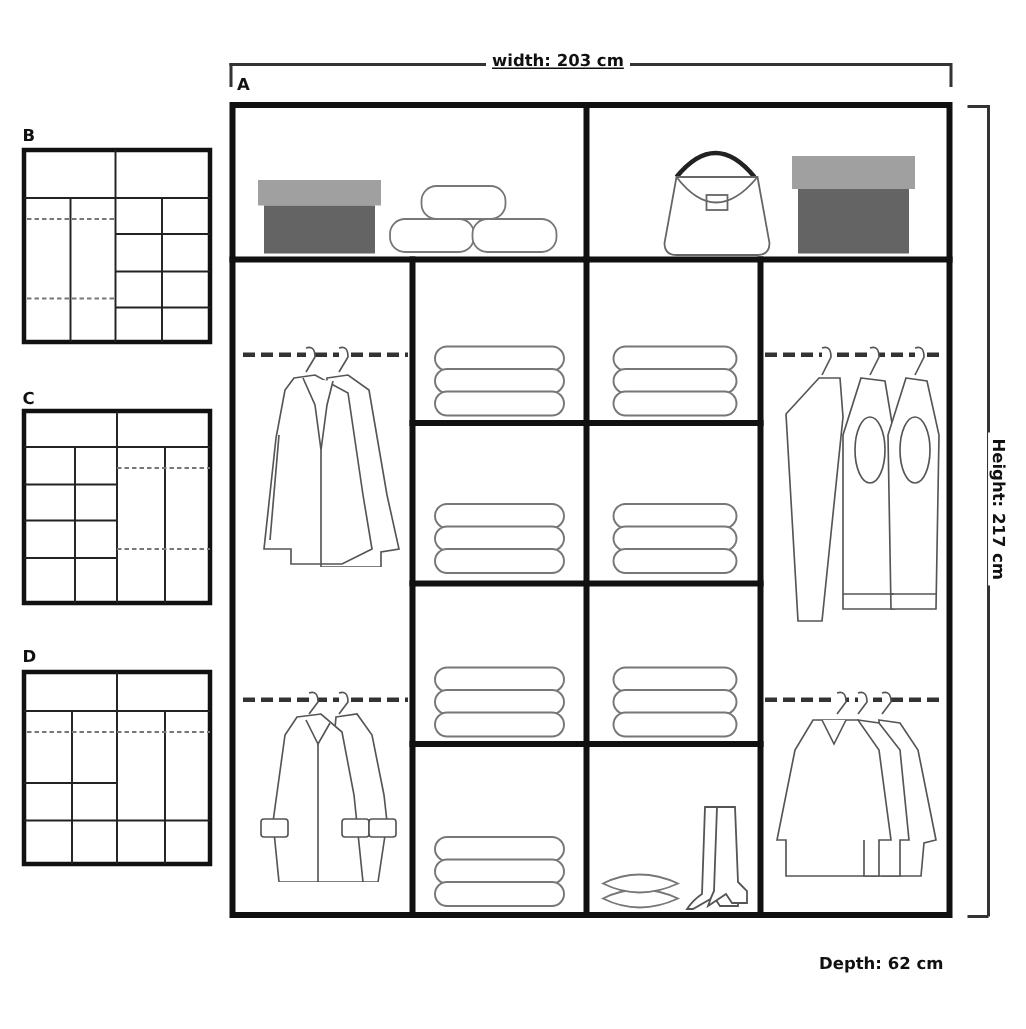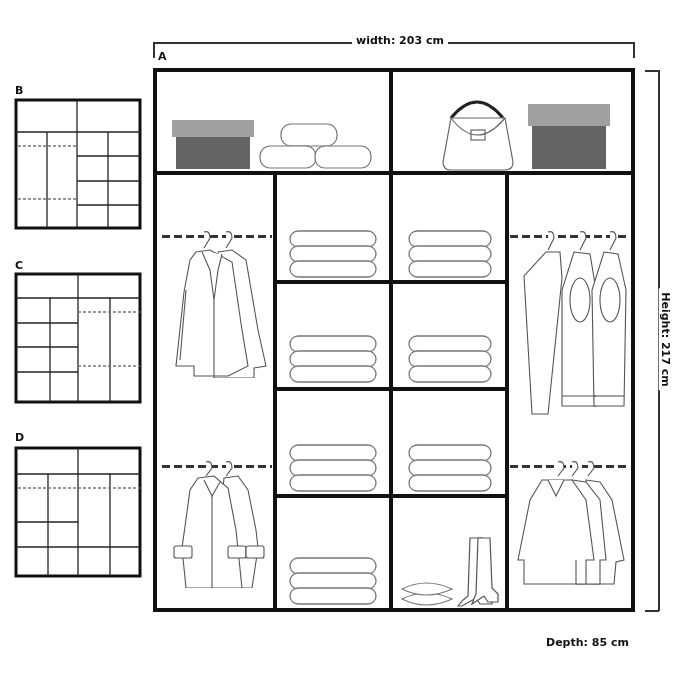--- a/index.html
+++ b/index.html
@@ -16,31 +16,31 @@
   .mini svg { display: block; }
   .item svg { display: block; }
 </style>
 </head>
 <body>
 
 <div>
   <div class="line" style="left:153px; top:42px; width:481px; height:1.5px;"></div>
   <div class="line" style="left:153px; top:42px; width:1.5px; height:16px;"></div>
   <div class="line" style="left:633px; top:42px; width:1.5px; height:16px;"></div>
-  <span class="dimtext" style="left:352px; top:34px; padding:0 4px;">width: 203 cm</span>
+  <span class="dimtext" style="left:324px; top:34px; padding:0 4px;text-decoration:underline;">width: 203 cm</span>
 </div>
 
 <div>
   <div class="line" style="left:645px; top:70px; width:14px; height:1.5px;"></div>
   <div class="line" style="left:658px; top:70px; width:1.5px; height:541px;"></div>
   <div class="line" style="left:645px; top:610px; width:14px; height:1.5px;"></div>
   <span class="dimtext" style="left:614px; top:333px; transform: rotate(90deg); transform-origin: center; padding:0 4px;">Height: 217 cm</span>
 </div>
 
-<span class="lbl" style="left:546px; top:636px;">Depth: 85 cm</span>
+<span class="lbl" style="left:546px; top:636px;">Depth: 62 cm</span>
 
 <span class="lbl" style="left:158px; top:50px;">A</span>
 
 <div>
   <div class="frame" style="left:153px; top:68px; width:482px; height:544px;"></div>
 
   <div class="vdiv" style="left:389px; top:68px; height:107px;"></div>
   <div class="hdiv" style="left:153px; top:171px; width:482px;"></div>
 
   <div class="vdiv" style="left:273px; top:171px; height:441px;"></div>

